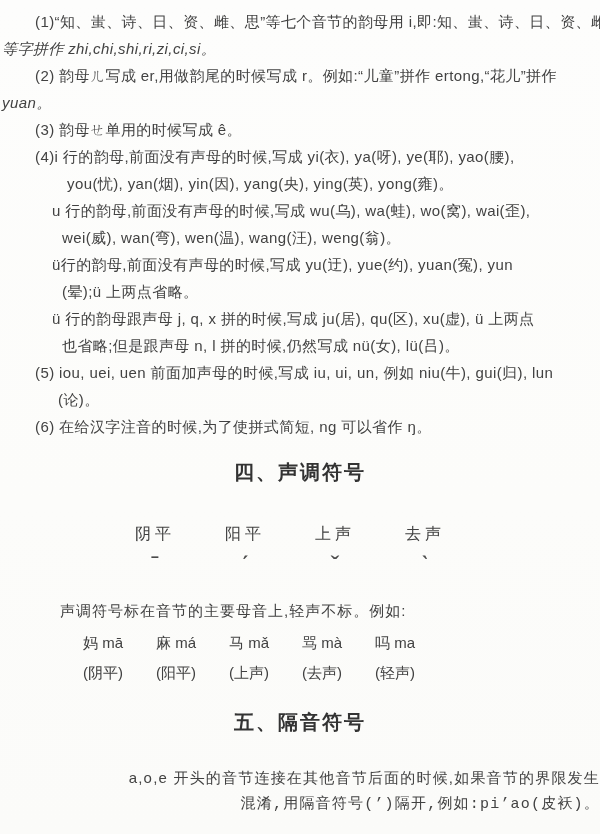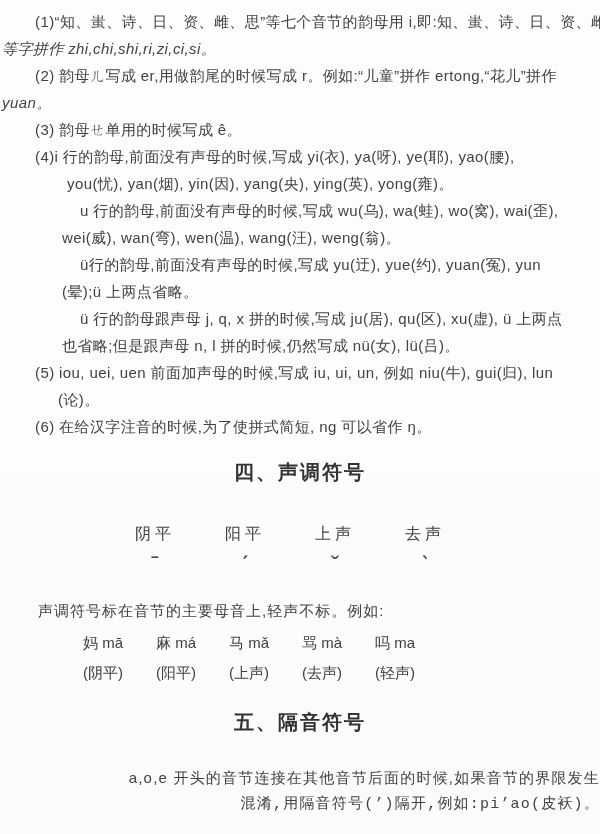--- a/index.html
+++ b/index.html
@@ -19,21 +19,21 @@
   }
   .line{
     font-size:15px;
     line-height:27px;
     letter-spacing:0.4px;
     white-space:nowrap;
     color:#424242;
   }
   .ind-none   {padding-left:2px;font-style:italic;}
   .ind-item   {padding-left:35px;}
-  .ind-sub    {padding-left:80px;}
+  .ind-sub    {padding-left:52px;}
   .ind-subcont{padding-left:62px;}
   .ind-sub2   {padding-left:67px;}
   .ind-cont58 {padding-left:58px;}
   .section-heading{
     font-size:20px;
     font-weight:bold;
     text-align:center;
     color:#333333;
     letter-spacing:2px;
     line-height:28px;
@@ -52,21 +52,21 @@
   .tone-names{margin-top:40px;}
   .tone-marks-row{margin-top:14px;}
   .tone-mark{
     font-size:26px;
     line-height:18px;
     letter-spacing:0;
     color:#4a4a4a;
   }
   .tone-note{
     margin-top:26px;
-    padding-left:38px;
+    padding-left:60px;
     font-size:15px;
     letter-spacing:1px;
     line-height:22px;
     white-space:nowrap;
   }
   .examples{margin-left:50px;}
   .example-row{display:flex;}
   .example-cell{
     width:73px;
     text-align:right;

